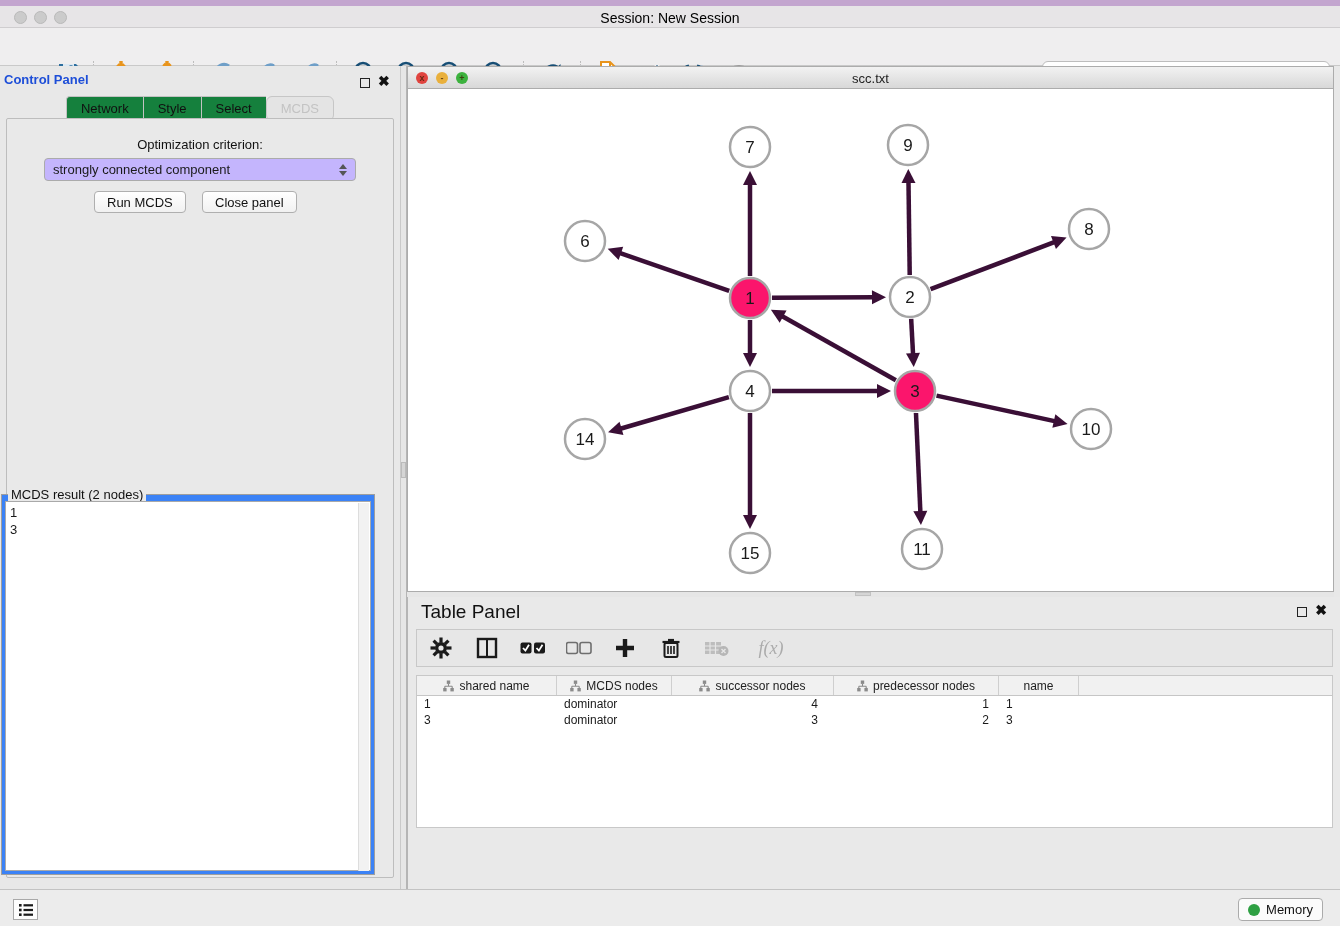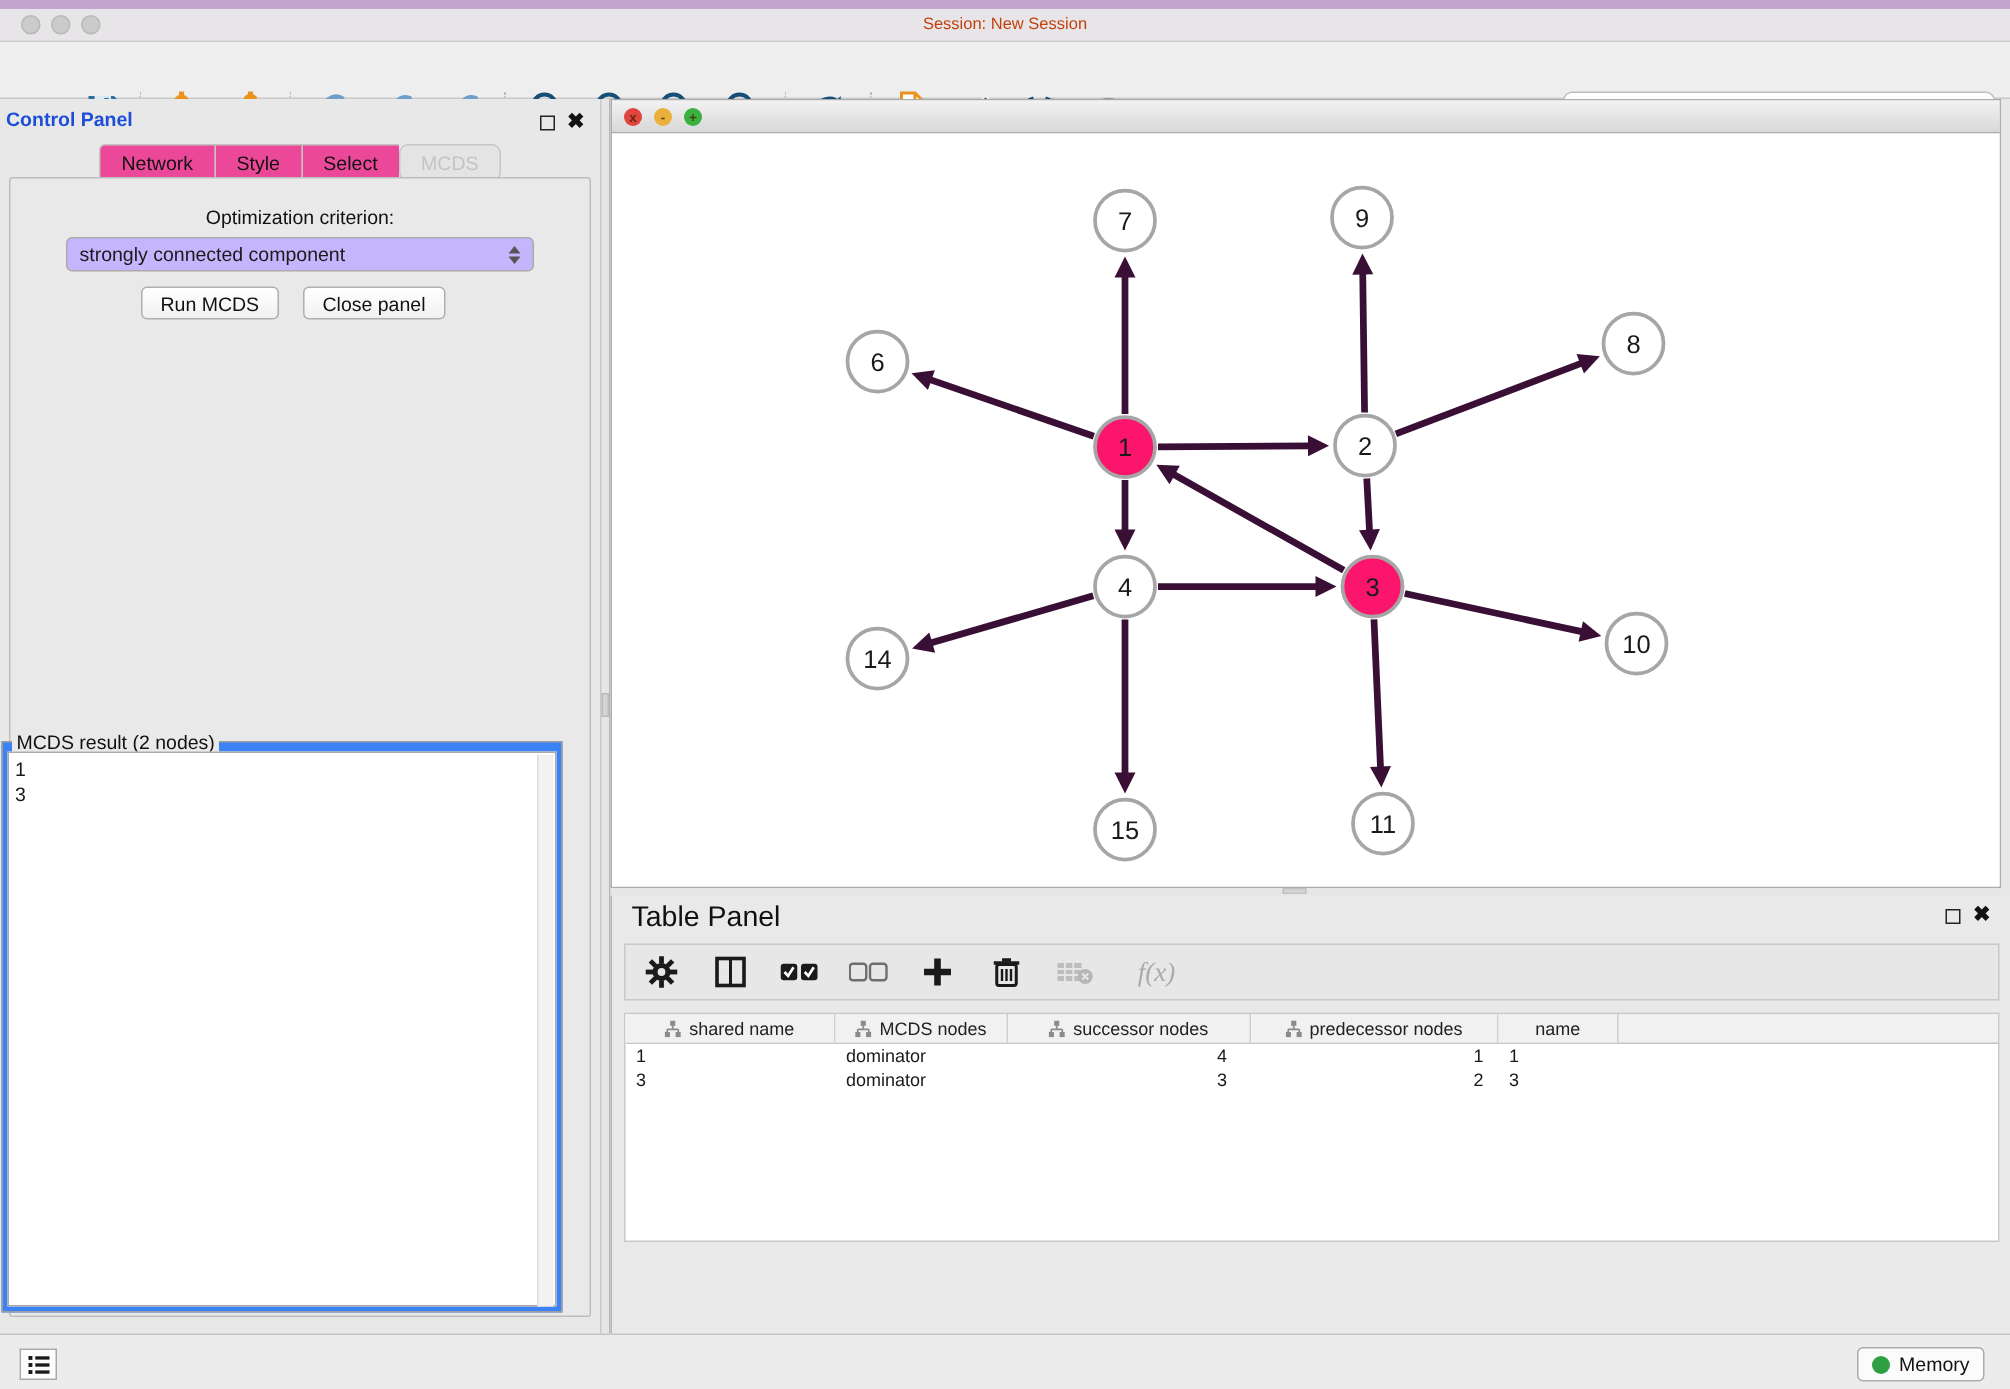--- a/index.html
+++ b/index.html
@@ -10,35 +10,35 @@
     position:relative;
     overflow:hidden;
     color:#1a1a1a;
   }
   .abs { position:absolute; }
 
   
   #desktop-strip { left:0; top:0; width:1340px; height:6px; background:#C3A5CF; }
   #titlebar { left:0; top:6px; width:1340px; height:22px; background:#E7E5E7; border-bottom:1px solid #CFCDCF; }
   .traffic-dot { width:13px; height:13px; border-radius:50%; background:#CBCBCB; border:1px solid #B9B9B9; display:inline-block; margin-right:7px; }
-  #window-title { left:0; top:10px; width:1340px; text-align:center; font-size:11px; color:#c2410c; }
+  #window-title { left:0; top:10px; width:1340px; text-align:center; font-size:14px; color:#000000; }
 
   #main-toolbar { left:0; top:28px; width:1340px; height:38px; background:#EFEEEF; border-bottom:1px solid #C9C9C9; }
   .tb-icon { position:absolute; top:31px; width:30px; height:30px; display:flex; align-items:center; justify-content:center; cursor:default; }
   .tb-sep { position:absolute; top:33px; height:24px; width:0; border-left:1px dotted #BDBDBD; }
   #quick-search { position:absolute; left:1042px; top:33px; width:288px; height:24px; background:#fff; border:1px solid #BDBDBD; border-radius:6px; display:flex; align-items:center; padding:0 6px; }
   #quick-search input { border:none; outline:none; flex:1; font-size:12px; font-family:"Liberation Sans",sans-serif; background:transparent; }
 
   
   #control-panel { left:0; top:66px; width:400px; height:823px; background:#E8E8E8; }
   #cp-header { left:4px; top:72px; font-size:13px; color:#1d4ed8;font-weight:bold; }
   .mini-float { width:10px; height:10px; border:1.6px solid #222; display:inline-block; }
   .mini-close { font-size:14px; font-weight:bold; color:#111; line-height:10px; }
   #cp-tabs { left:0; top:96px; width:400px; display:flex; justify-content:center; }
-  .cp-tab { font-size:13px; padding:4px 14px; background:#ec4899; border:1px solid #C2C2C2; border-right:none; color:#111; }
+  .cp-tab { font-size:13px; padding:4px 14px; background:#15803d; border:1px solid #C2C2C2; border-right:none; color:#111; }
   .cp-tab:first-child { border-top-left-radius:4px; border-bottom-left-radius:4px; }
   .cp-tab.active { background:#E4E4E4; color:#C3C3C3; border:1px solid #C6C6C6; border-radius:6px; }
   #cp-body { left:6px; top:118px; width:388px; height:760px; background:#E9E9E9; border:1px solid #BDBDBD; border-radius:2px; }
   #opt-label { left:0; top:137px; width:400px; text-align:center; font-size:13px; color:#111; }
   #criterion-select { left:44px; top:158px; width:312px; height:23px; background:#c4b5fd; border:1px solid #ABABAB; border-radius:4px; display:flex; align-items:center; padding:0 8px; font-size:13px; }
   #criterion-select .stepper { margin-left:auto; display:flex; flex-direction:column; gap:2px; }
   .tri-up { width:0; height:0; border-left:4px solid transparent; border-right:4px solid transparent; border-bottom:5px solid #555; }
   .tri-down { width:0; height:0; border-left:4px solid transparent; border-right:4px solid transparent; border-top:5px solid #555; }
   .cp-button { position:absolute; top:191px; height:22px; background:linear-gradient(#FFFFFF,#F1F1F1); border:1px solid #AFAFAF; border-radius:4px; font-size:13px; font-family:"Liberation Sans",sans-serif; color:#111; padding:0 12px; }
   #mcds-result-group { left:1px; top:494px; width:374px; height:381px; border:1px solid #9E9E9E; background:#3b82f6; }
@@ -263,20 +263,21 @@
 </div>
 
 <div id="v-splitter" class="abs"></div>
 <div id="v-handle" class="abs"></div>
 
 <div id="network-window" class="abs">
   <div id="net-titlebar">
     <div class="light" style="left:8px;background:#E0443F;">x</div>
     <div class="light" style="left:28px;background:#E9B03C;">-</div>
     <div class="light" style="left:48px;background:#3CB23E;">+</div>
+    <div id="net-title">scc.txt</div>
   </div>
   <div id="graph-canvas">
     <svg id="graph-svg" width="925" height="502">
         <line x1="342" y1="187" x2="342" y2="93" stroke="#3A0F36" stroke-width="4.5"></line>
         <polygon points="342,82 349,96 335,96" fill="#3A0F36"></polygon>
         <line x1="321.2058154797033" y1="201.81655443844295" x2="210.0816571913811" y2="163.42820884793167" stroke="#3A0F36" stroke-width="4.5"></line>
         <polygon points="199.68456493123276,159.83648606715315 215.20286957737153,157.79143816804958 210.63158603819886,171.02410104460205" fill="#3A0F36"></polygon>
         <line x1="363.9995703250881" y1="208.8625026854682" x2="467.00068357372345" y2="208.2187457276642" stroke="#3A0F36" stroke-width="4.5"></line>
         <polygon points="478.0004687362675,208.1499970703983 464.04449131128973,215.23735864671931 463.95699302022405,201.23763207620868" fill="#3A0F36"></polygon>
         <line x1="342" y1="231" x2="342" y2="267" stroke="#3A0F36" stroke-width="4.5"></line>

